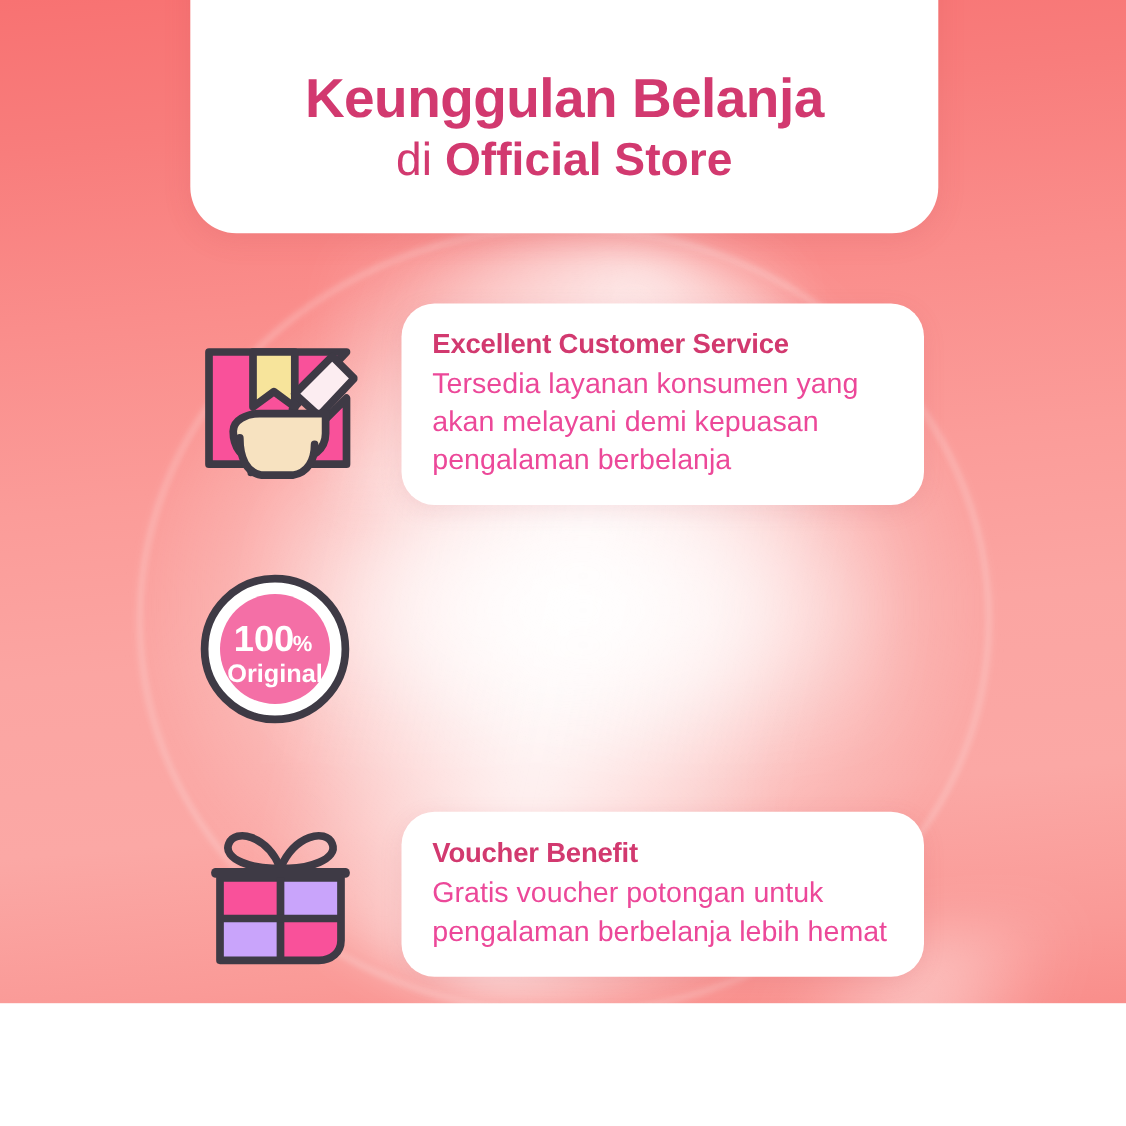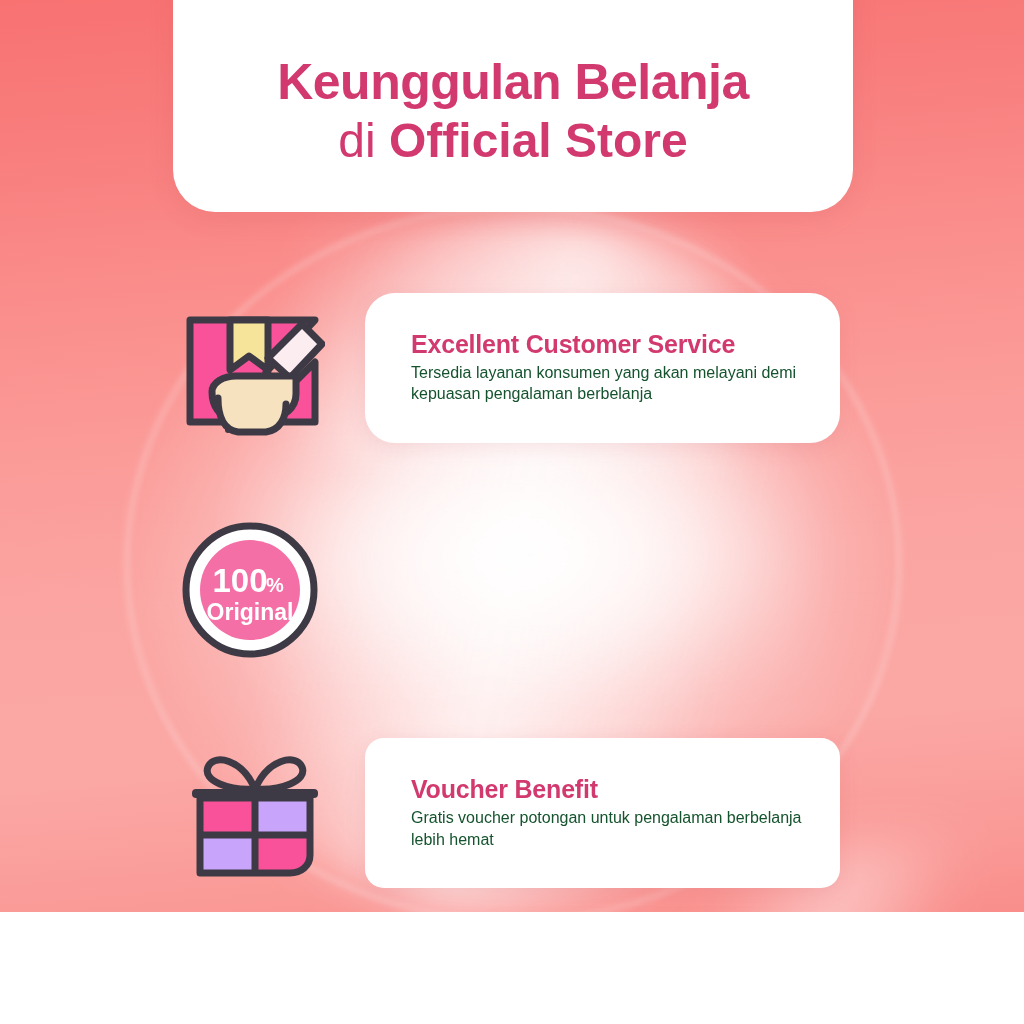--- a/index.html
+++ b/index.html
@@ -110,21 +110,21 @@
     display:flex; flex-direction:column;
     align-items:center; justify-content:flex-end;
     padding-bottom:44px;
   }
   .title-line1 {
     font-size:50px; font-weight:bold;
     color:#d2396f; letter-spacing:-0.5px;
     line-height:1.06;
   }
   .title-line2 {
-    font-size:48px; color:#d2396f;
+    font-size:42px; color:#d2396f;
     line-height:1.1; margin-top:6px;
     font-weight:300;
   }
   .title-line2 b { font-weight:bold; }
 
   
   .feature-row {
     position:absolute;
     left:180px; width:660px;
     display:flex; align-items:center;
@@ -137,35 +137,35 @@
     width:160px; height:100%;
     display:flex; align-items:center; justify-content:flex-start;
     flex:none;
   }
 
   .card {
     flex:1;
     background:#ffffff;
     border-radius:30px;
     box-shadow:0 5px 20px rgba(190,80,90,0.13);
-    padding:22px 30px 24px 46px;
+    padding:22px 30px 24px 28px;
     min-height:148px;
     display:flex; flex-direction:column; justify-content:center;
   }
   #row-0 .card { min-height:150px; margin-left:25px; }
   #row-1 .card { min-height:148px; margin-left:25px; }
-  #row-2 .card { min-height:150px; margin-left:25px;border-radius:19px; }
+  #row-2 .card { min-height:150px; margin-left:25px; }
 
   .card-title {
     font-size:25px; font-weight:bold;
     color:#d2396f; line-height:1.2;
     margin-bottom:3px; letter-spacing:-0.2px;
   }
   .card-desc {
-    font-size:16px; color:#14532d;
+    font-size:26px; color:#ec4899;
     line-height:1.33; font-weight:400;
   }
 </style>
 </head>
 <body>
 
 <div id="poster">
 
   <div class="glow-sphere"></div>
   <div class="glow-rim"></div>

